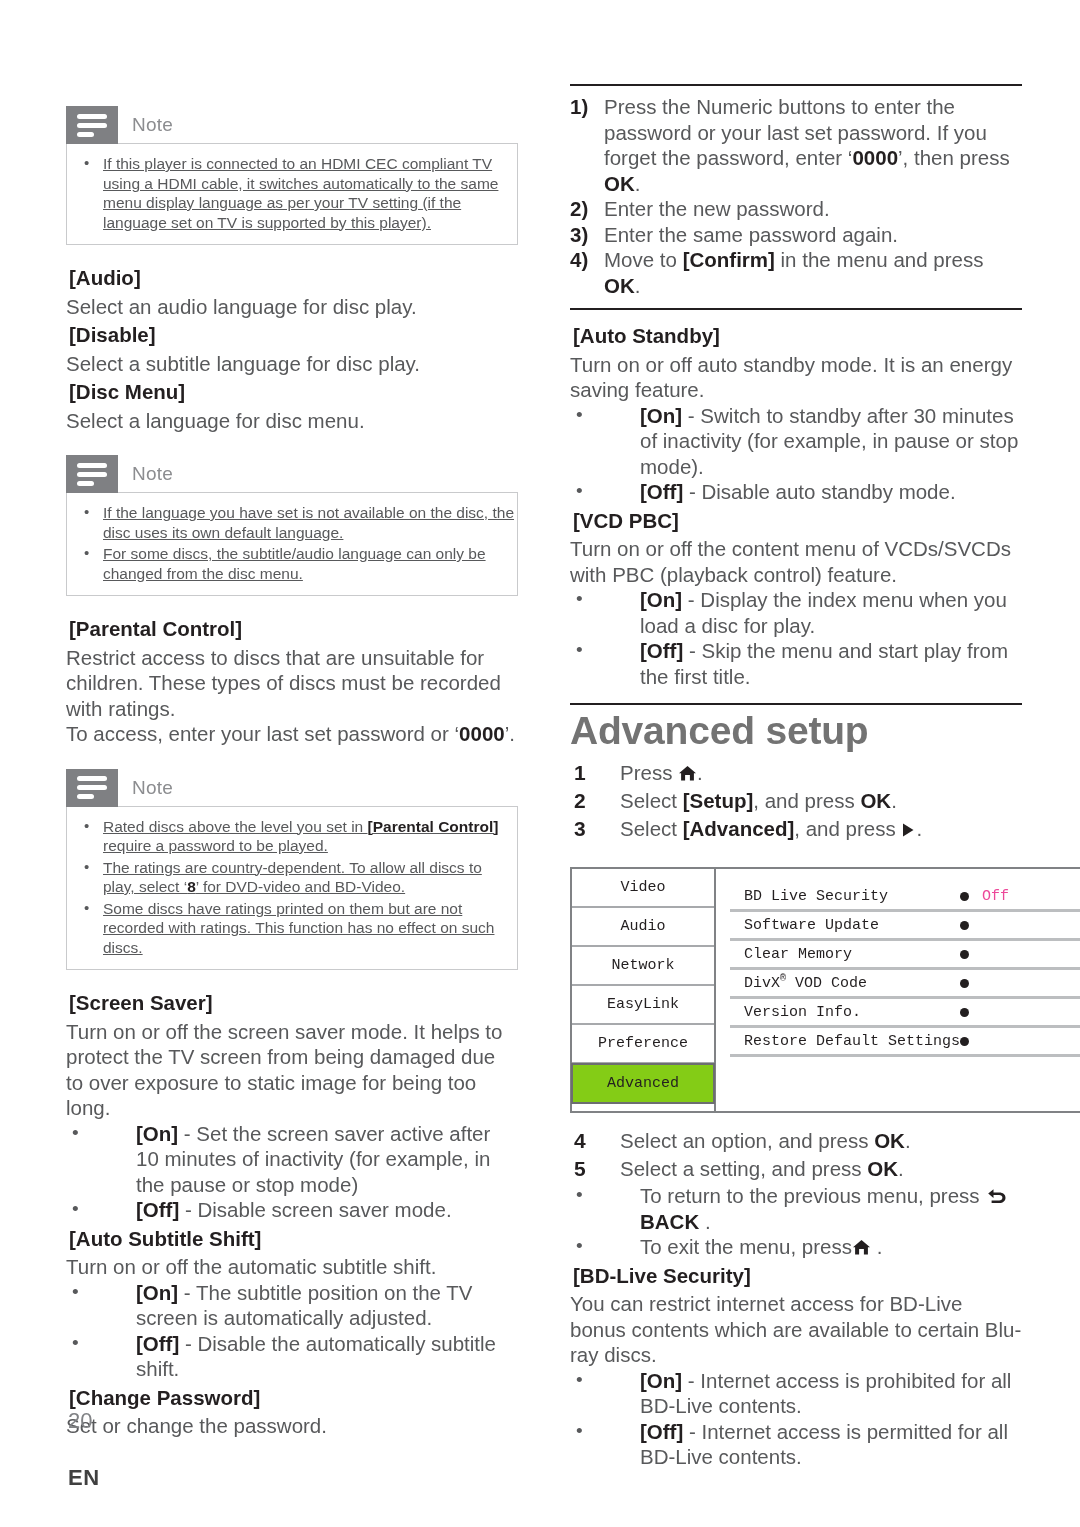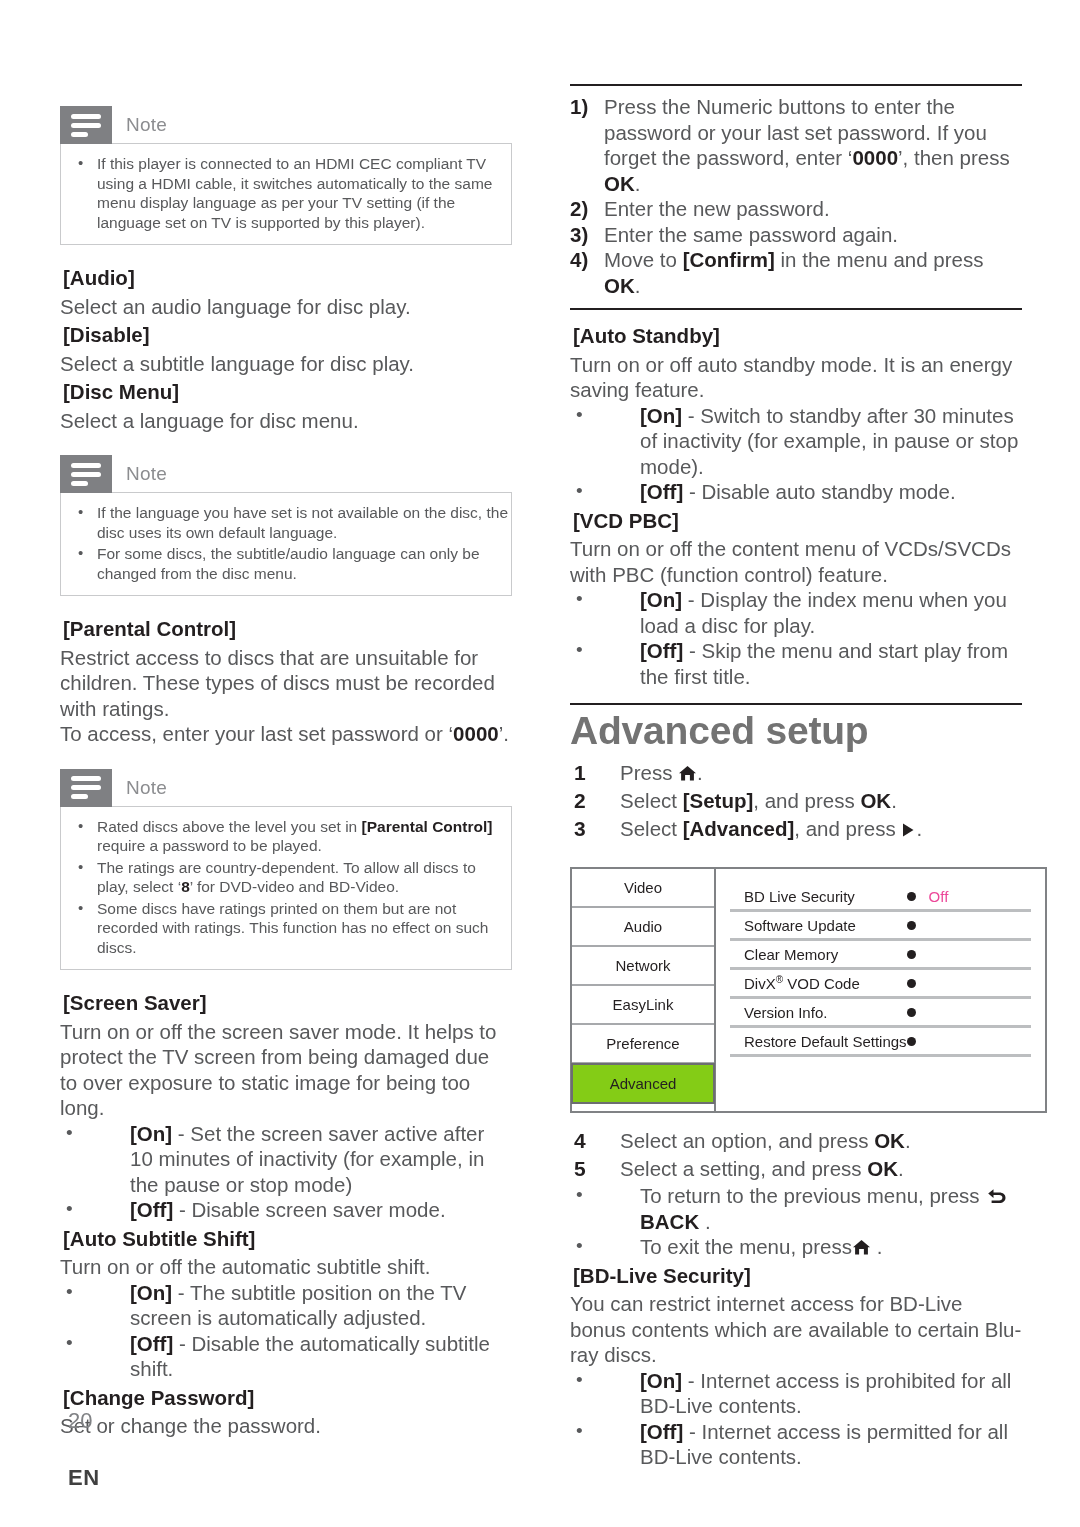--- a/index.html
+++ b/index.html
@@ -19,21 +19,21 @@
   .page {
     position: absolute;
     inset: 0;
   }
 
   .col {
     position: absolute;
     top: 84px;
     width: 452px;
   }
-  .col-left  { left: 60px; }
+  .col-left  { left: 66px; }
   .col-right { left: 570px; }
 
   
   .body-text {
     font-size: 20.5px;
     line-height: 25.5px;
     color: #58595b;
     margin: 0;
   }
   .heading {
@@ -75,20 +75,21 @@
   .note-title {
     font-size: 19px;
     color: #8c8d90;
     margin-left: 14px;
     letter-spacing: .2px;
   }
   .note-body {
     border: 1px solid #c9cacc;
     padding: 10px 2px 12px 10px;
     margin-top: -1px;
+    text-decoration: underline;
   }
   .note-body ul {
     list-style: none;
     margin: 0;
     padding: 0;
   }
   .note-body li {
     position: relative;
     padding-left: 26px;
     font-size: 15.5px;
@@ -195,21 +196,21 @@
     line-height: 0;
   }
   .ico svg { display: block; }
 
   
   .tvmenu {
     display: flex;
     margin: 24px 0 0 0;
     width: 438px;
     align-items: stretch;
-    font-family: Liberation Sans, sans-serif;
+    font-family: Liberation Mono, monospace;
   }
   .tv-left {
     width: 146px;
     border: 2px solid #808285;
     background: #ffffff;
     box-sizing: border-box;
     flex: none;
   }
   .tv-left .tv-item {
     height: 39px;
@@ -404,21 +405,21 @@
     <div class="sp10"></div>
 
     <p class="heading">[Auto Standby]</p>
     <p class="body-text">Turn on or off auto standby mode. It is an energy saving feature.</p>
     <ul class="opt-list">
       <li><b>[On]</b><span> - Switch to standby after 30 minutes of inactivity (for example, in pause or stop mode).</span></li>
       <li><b>[Off]</b><span> - Disable auto standby mode.</span></li>
     </ul>
 
     <p class="heading">[VCD PBC]</p>
-    <p class="body-text">Turn on or off the content menu of VCDs/SVCDs with PBC (function control) feature.</p>
+    <p class="body-text">Turn on or off the content menu of VCDs/SVCDs with PBC (playback control) feature.</p>
     <ul class="opt-list">
       <li><b>[On]</b><span> - Display the index menu when you load a disc for play.</span></li>
       <li><b>[Off]</b><span> - Skip the menu and start play from the first title.</span></li>
     </ul>
 
     <div class="sp14"></div>
     <div class="rule-top"></div>
     <h2 class="section-title">Advanced setup</h2>
 
     <ol class="num-plain">

